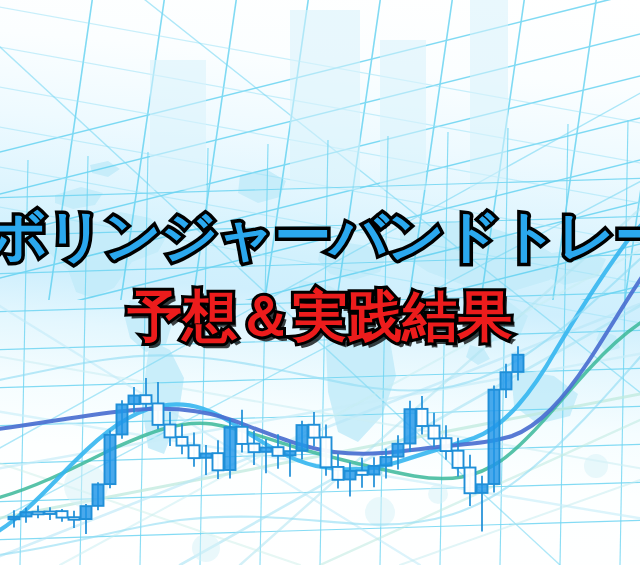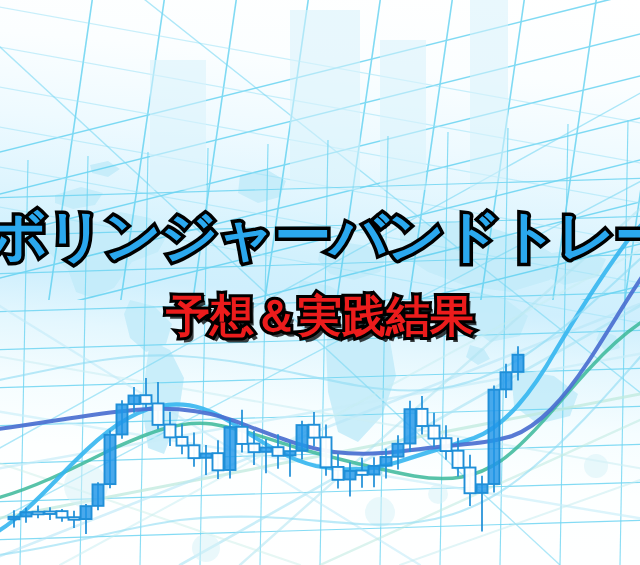--- a/index.html
+++ b/index.html
@@ -76,21 +76,21 @@
   #title-sub {
     position: absolute;
     left: 50%;
     top: 285px;
     transform: translateX(-50%);
     width: 640px;
     text-align: center;
     white-space: nowrap;
     font-family: "DejaVu Sans", "Liberation Sans", sans-serif;
     font-weight: 700;
-    font-size: 44px;
+    font-size: 55px;
     line-height: 62px;
     letter-spacing: 0px;
     color: #ec1c1c;
     -webkit-text-stroke: 6px #000000;
     paint-order: stroke fill;
     text-shadow:
       4px 5px 0 rgba(0,0,0,0.75);
   }
 </style>
 </head>

